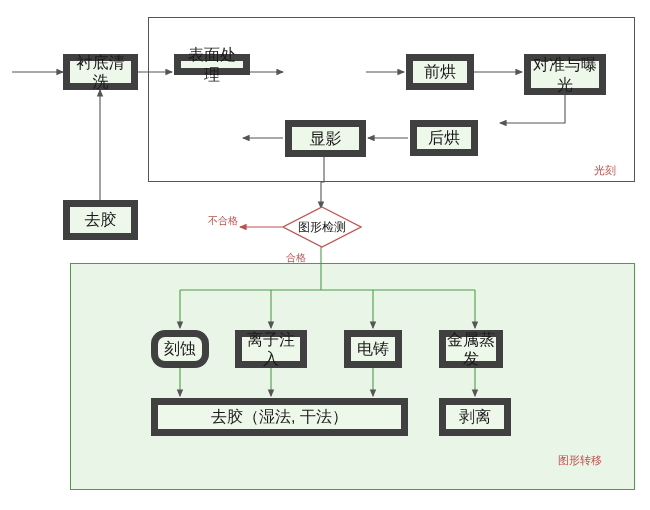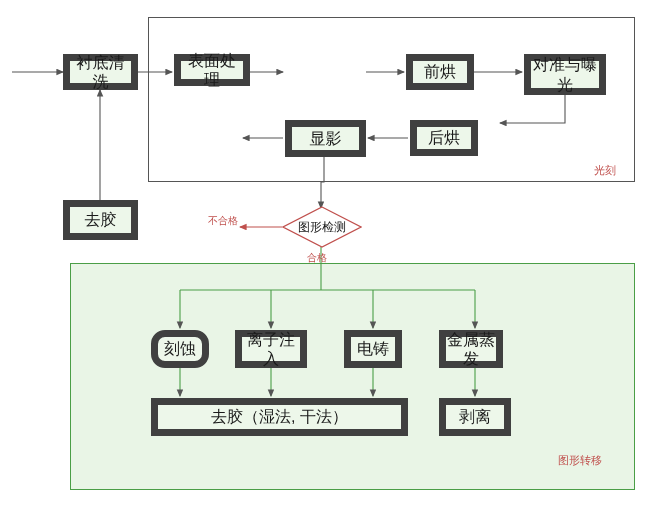--- a/index.html
+++ b/index.html
@@ -139,21 +139,21 @@
   </svg>
 
   <div class="node" style="left:63px; top:54px; width:75px; height:36px;">
     <span>衬底清洗</span>
   </div>
 
   <div class="node" style="left:63px; top:200px; width:75px; height:40px;">
     <span>去胶</span>
   </div>
 
-  <div class="node" style="left:174px; top:54px; width:76px; height:32px;">
+  <div class="node" style="left:174px; top:54px; width:76px; height:21px;">
     <span>表面处理</span>
   </div>
 
 
   <div class="node" style="left:406px; top:54px; width:68px; height:36px;">
     <span>前烘</span>
   </div>
 
   <div class="node" style="left:524px; top:54px; width:82px; height:41px;">
     <span>对准与曝光</span>
@@ -169,21 +169,21 @@
 
 
   <div class="diamond-wrap" style="left:282px; top:206px; width:80px; height:42px;">
     <svg class="diamond-shape" viewBox="0 0 80 42">
       <polygon points="40,1 79,21 40,41 1,21" fill="#ffffff" stroke="#c0504d" stroke-width="1.2"></polygon>
     </svg>
     <div class="diamond-label">图形检测</div>
   </div>
 
   <div class="edge-label" style="left:208px; top:214px;">不合格</div>
-  <div class="edge-label" style="left:307px; top:251px;">合格</div>
+  <div class="edge-label" style="left:286px; top:251px;">合格</div>
 
   <div class="node" style="left:151px; top:330px; width:58px; height:38px;border-radius:14px;">
     <span>刻蚀</span>
   </div>
 
   <div class="node" style="left:235px; top:330px; width:72px; height:38px;">
     <span>离子注入</span>
   </div>
 
   <div class="node" style="left:344px; top:330px; width:58px; height:38px;">

